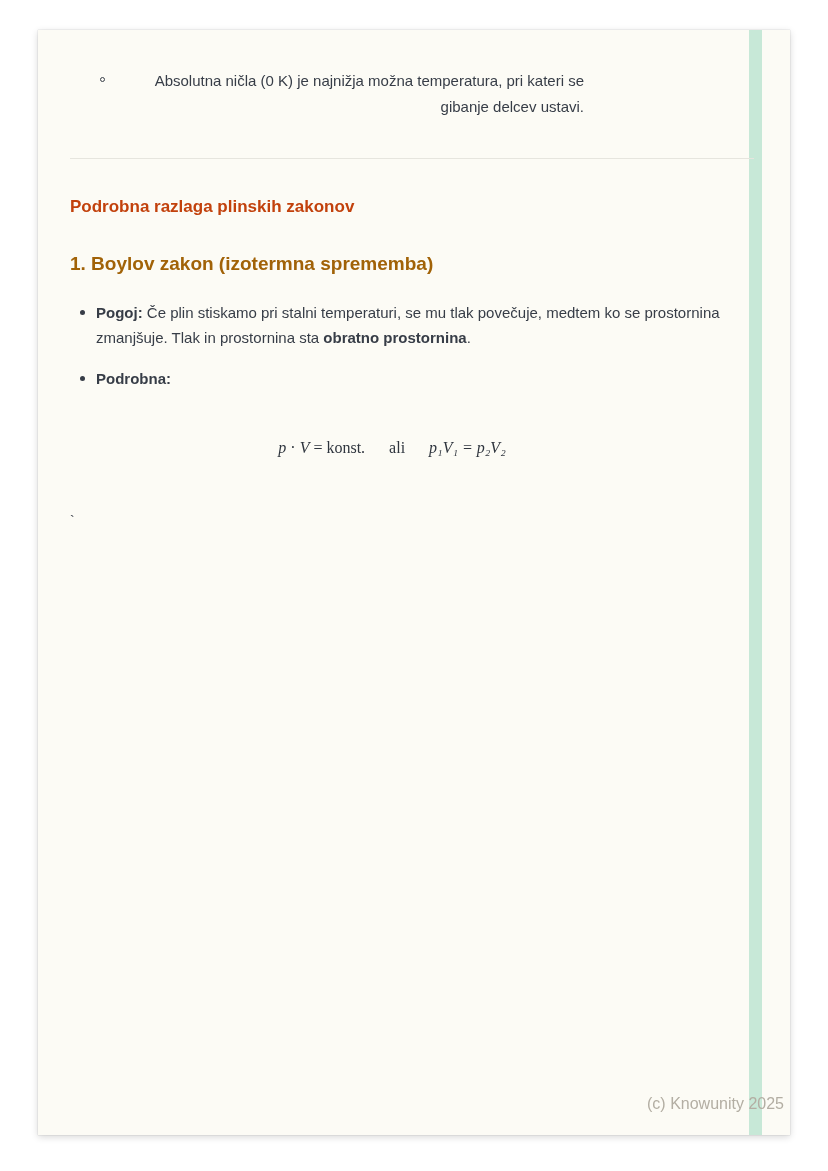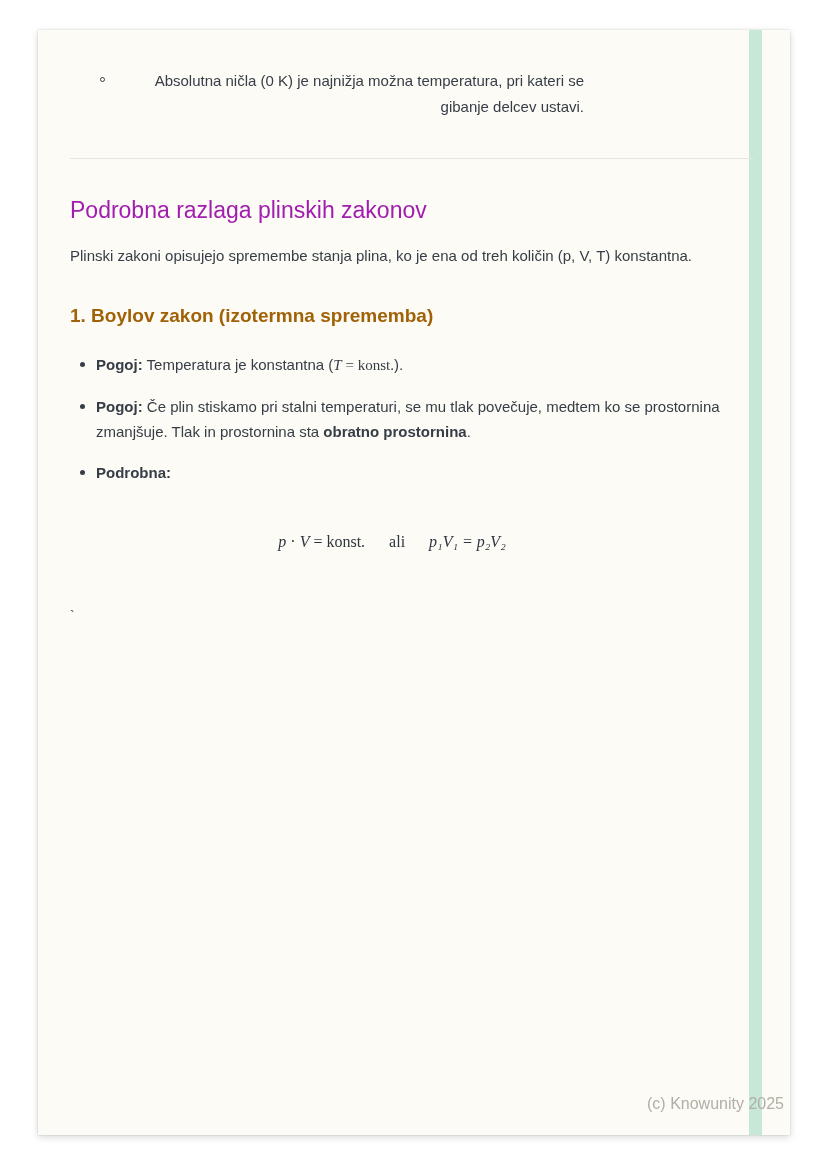--- a/index.html
+++ b/index.html
@@ -45,25 +45,25 @@
     background: transparent;
   }
 
   .divider {
     border: none;
     border-top: 1px solid #e6e5de;
     margin: 38px 0 0 0;
   }
 
   h1.section-title {
-    color: #a21caf;
-    font-size: 23px;
+    color: #c2410c;
+    font-size: 17px;
     line-height: 1.25;
     margin: 37px 0 0 0;
-    font-weight: 400;
+    font-weight: 700;
   }
   p.section-intro {
     margin: 19px 0 0 0;
     max-width: 690px;
   }
   h2.subsection-title {
     color: #a16207;
     font-size: 19px;
     line-height: 1.3;
     margin: 35px 0 0 0;
@@ -121,29 +121,24 @@
       <li>
         <span class="circle-marker"></span>
         <span>Absolutna ničla (0 K) je najnižja možna temperatura, pri kateri se gibanje delcev ustavi.</span>
       </li>
     </ul>
 
     <hr class="divider">
 
     <h1 class="section-title">Podrobna razlaga plinskih zakonov</h1>
 
-    <p class="section-intro">Plinski zakoni opisujejo spremembe stanja plina, ko je ena od treh količin (p, V, T) konstantna.</p>
 
     <h2 class="subsection-title">1. Boylov zakon (izotermna sprememba)</h2>
 
     <ul class="main-list">
-      <li>
-        <span class="bullet-dot"></span>
-        <b>Pogoj:</b><span> Temperatura je konstantna (</span><span class="mvar">T</span><span class="serif"> = konst.</span><span>).</span>
-      </li>
       <li>
         <span class="bullet-dot"></span>
         <b>Pogoj:</b><span> Če plin stiskamo pri stalni temperaturi, se mu tlak povečuje, medtem ko se prostornina zmanjšuje. Tlak in prostornina sta </span><b>obratno prostornina</b><span>.</span>
       </li>
       <li>
         <span class="bullet-dot"></span>
         <b>Podrobna:</b>
       </li>
     </ul>
 

